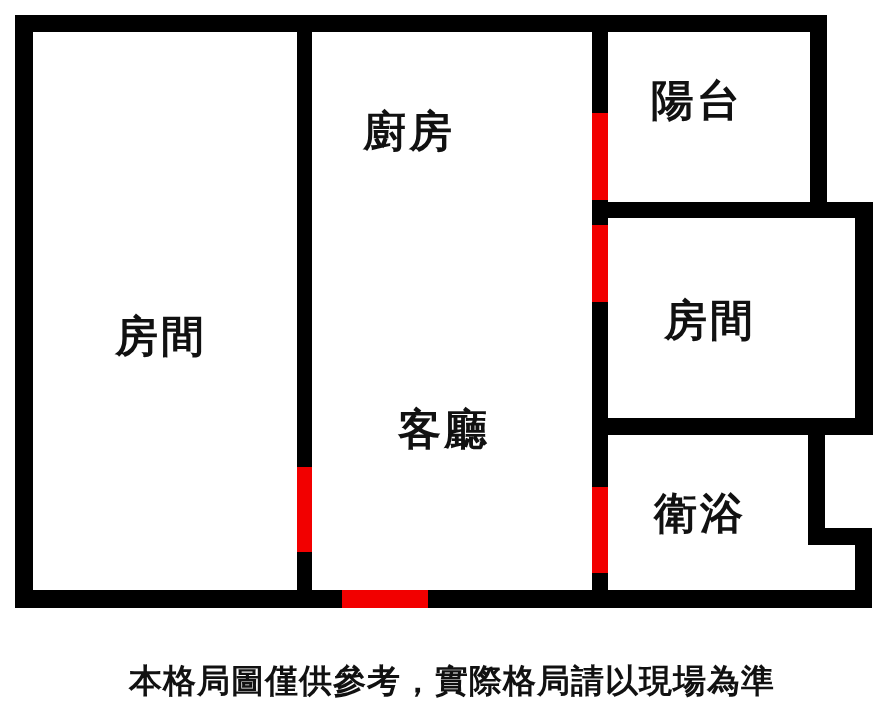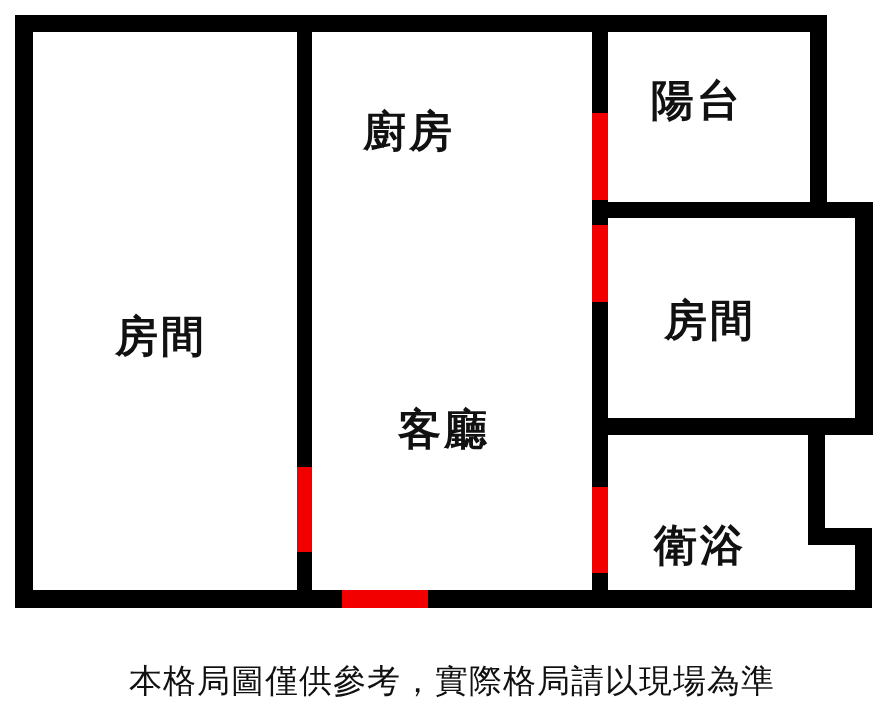--- a/index.html
+++ b/index.html
@@ -39,21 +39,21 @@
     white-space: nowrap;
     line-height: 1;
   }
   .caption {
     position: absolute;
     left: 452px;
     top: 680px;
     transform: translate(-50%, -50%);
     color: var(--text-color, #111111);
     font-size: 33px;
-    font-weight: 400;
+    font-weight: 700;
     letter-spacing: 1px;
     white-space: nowrap;
     line-height: 1;
   }
 </style>
 </head>
 <body>
 
 <div class="canvas">
   <div class="plan">
@@ -80,17 +80,17 @@
     <div class="door" style="left:592px; top:225px; width:16px; height:77px;"></div>
     <div class="door" style="left:297px; top:467px; width:15px; height:85px;"></div>
     <div class="door" style="left:592px; top:487px; width:16px; height:86px;"></div>
     <div class="door" style="left:342px; top:590px; width:86px; height:18px;"></div>
 
     <span class="room-label" style="left:161px; top:336px;">房間</span>
     <span class="room-label" style="left:409px; top:131px;">廚房</span>
     <span class="room-label" style="left:444px; top:414px;margin-top:15px;">客廳</span>
     <span class="room-label" style="left:697px; top:100px;">陽台</span>
     <span class="room-label" style="left:710px; top:320px;">房間</span>
-    <span class="room-label" style="left:700px; top:513px;margin-top:32px;">衛浴</span>
+    <span class="room-label" style="left:700px; top:513px;">衛浴</span>
   </div>
 
   <div class="caption">本格局圖僅供參考，實際格局請以現場為準</div>
 </div>
 
 </body></html>

